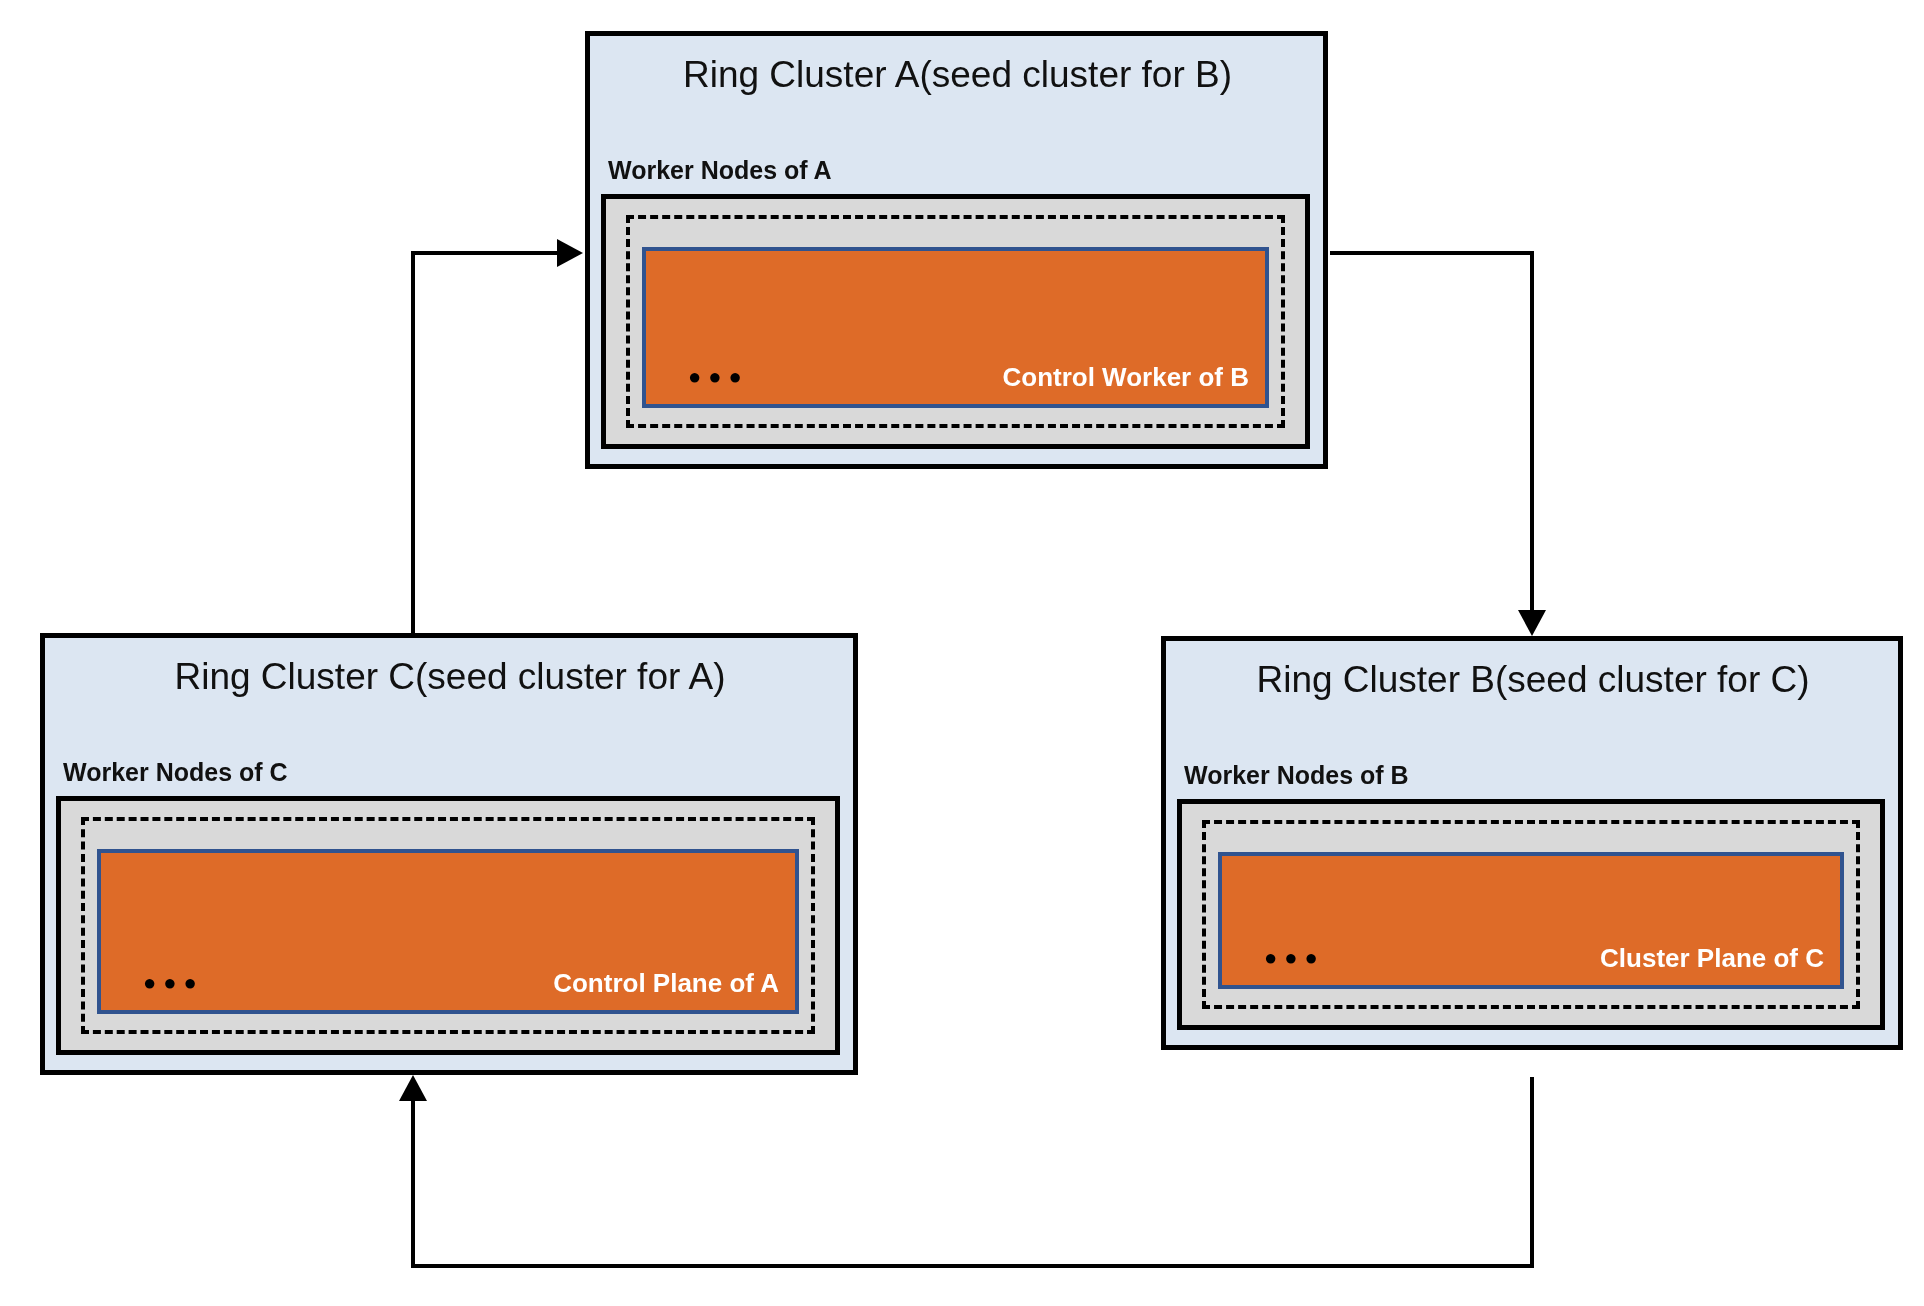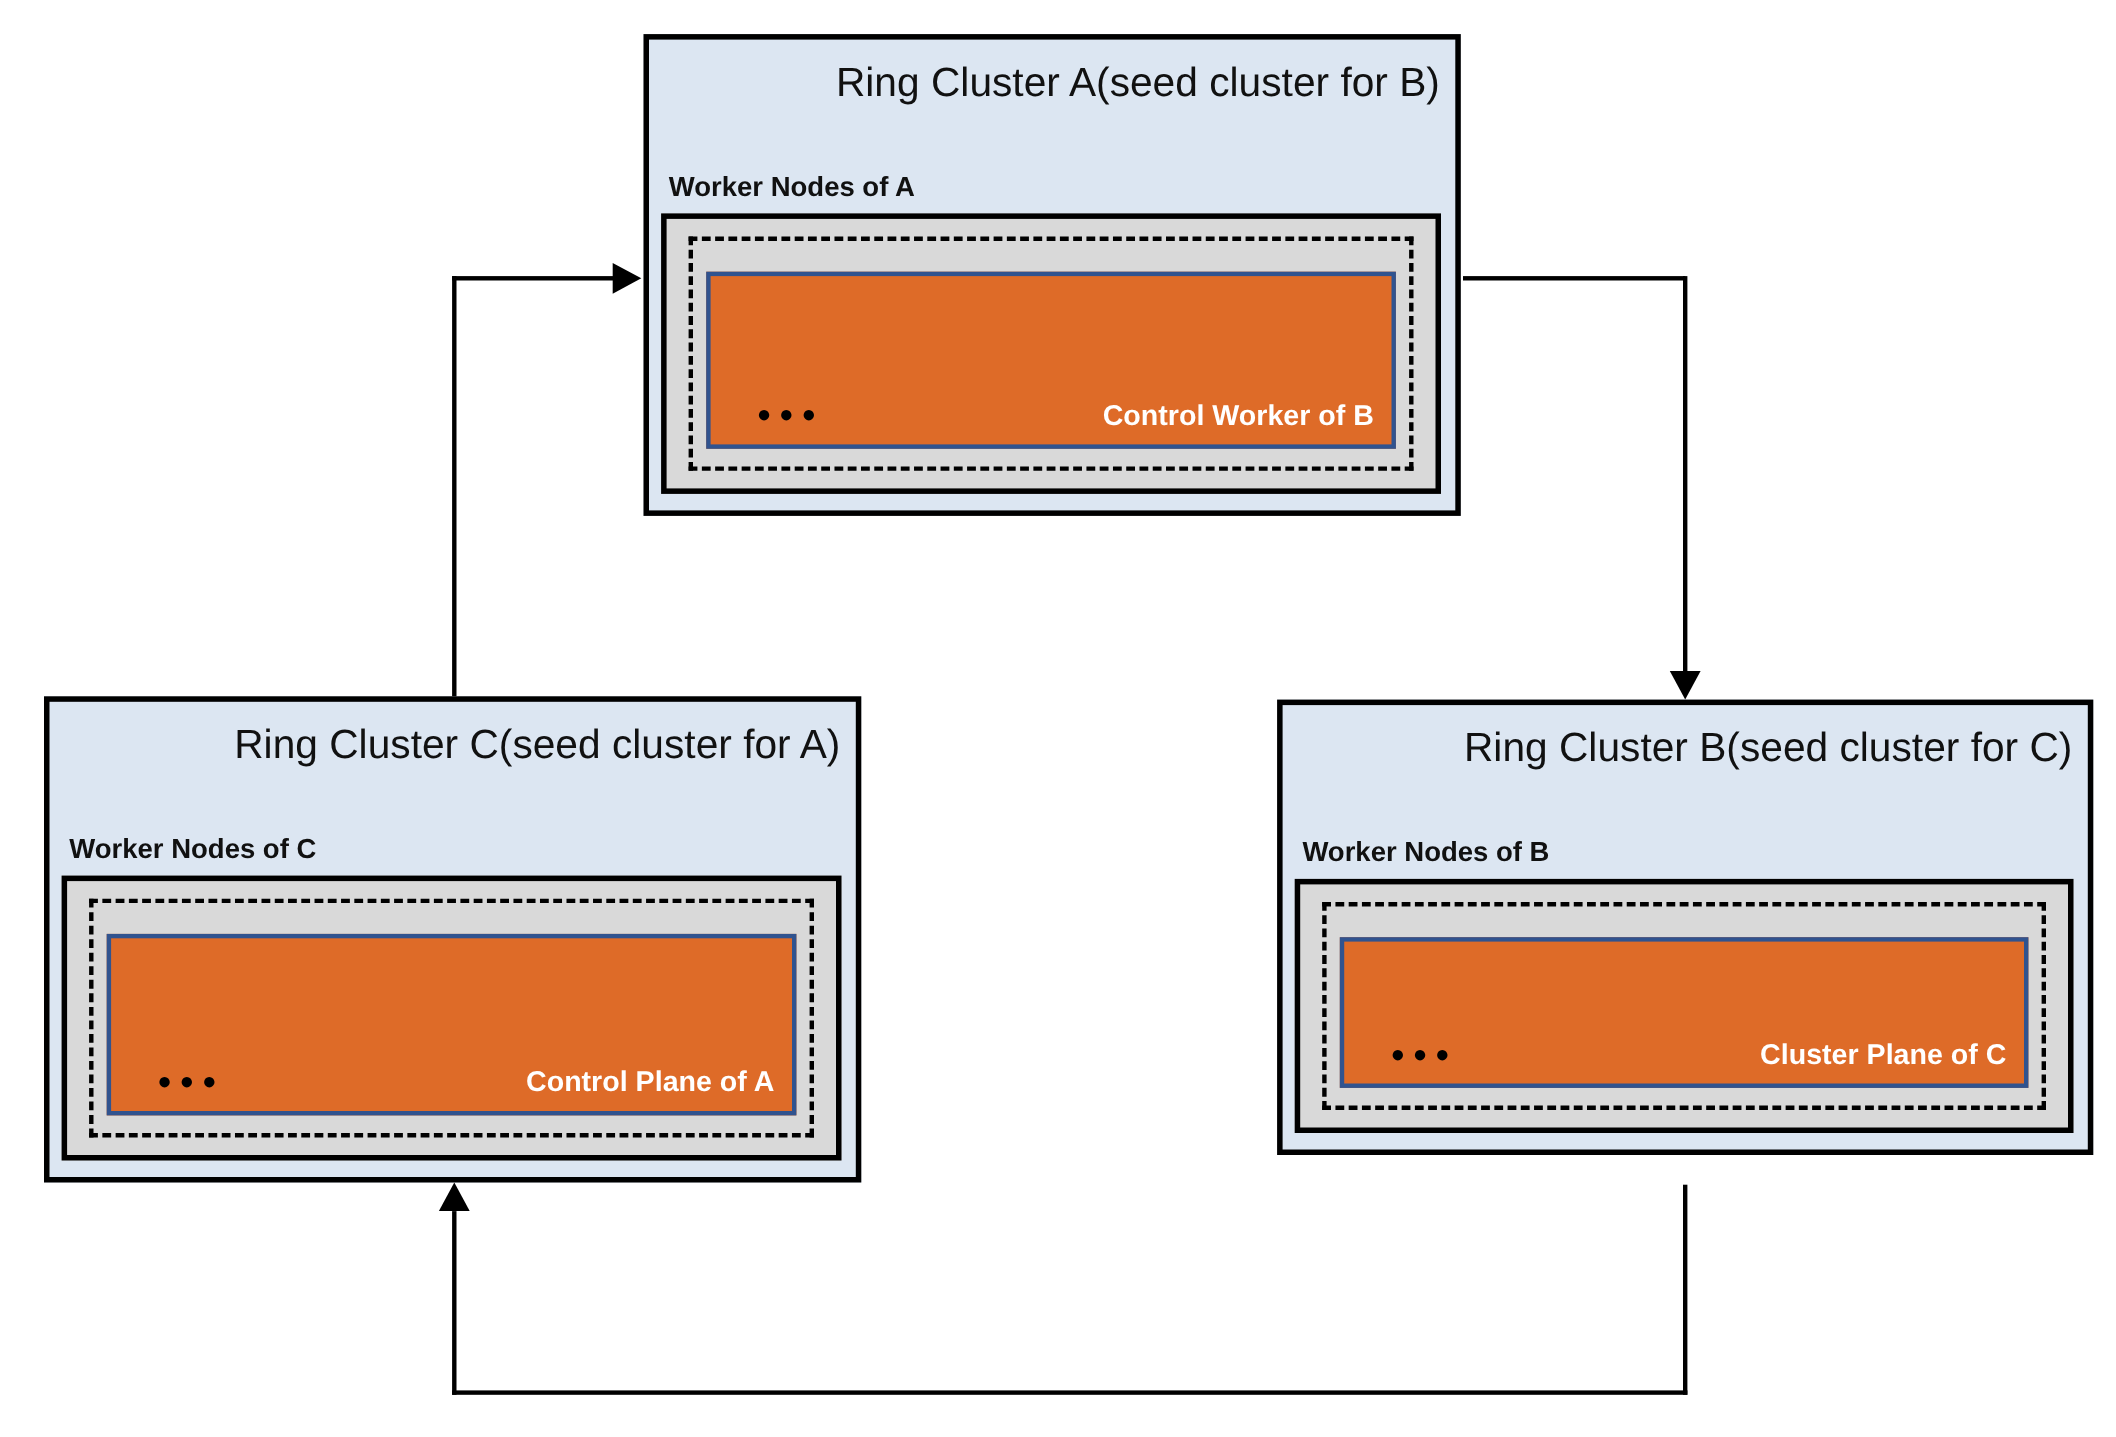--- a/index.html
+++ b/index.html
@@ -6,21 +6,21 @@
   html,body { width:1924px; height:1306px; background:#ffffff; font-family:"Liberation Sans", sans-serif; }
   .canvas { position:relative; width:1924px; height:1306px; background:#ffffff; overflow:hidden; }
 
   .cluster {
     position:absolute;
     background: var(--cluster-bg, #dce6f2);
     border: 5px solid var(--line, #000000);
   }
   .cluster-title-row {
     position:absolute; top:18px; left:16px; right:14px;
-    display:flex; justify-content:flex-end; align-items:baseline;
+    display:flex; justify-content:center; align-items:baseline;
     font-size:37px; color:#111111; white-space:nowrap;
   }
   .worker-label {
     position:absolute; top:120px; left:18px;
     font-size:25px; font-weight:bold; color:#111111;
   }
   .nodes-box {
     position:absolute; left:11px; right:13px; top:158px; bottom:15px;
     background: var(--nodes-bg, #d9d9d9);
     border: 5px solid var(--line, #000000);
@@ -47,21 +47,21 @@
 
   .seg { position:absolute; background: var(--arrow, #000000); }
   .head { position:absolute; width:0; height:0; }
   .head-right { border-top:14px solid transparent; border-bottom:14px solid transparent; border-left:26px solid var(--arrow, #000000); }
   .head-down  { border-left:14px solid transparent; border-right:14px solid transparent; border-top:26px solid var(--arrow, #000000); }
   .head-up    { border-left:14px solid transparent; border-right:14px solid transparent; border-bottom:26px solid var(--arrow, #000000); }
 
   
   #cluster-a { left:585px; top:31px;  width:743px; height:438px; }
   #cluster-b { left:1161px; top:636px; width:742px; height:414px; }
-  #cluster-c { left:40px;  top:633px; width:743px; height:442px; }
+  #cluster-c { left:40px;  top:633px; width:818px; height:442px; }
 </style>
 </head>
 <body>
 
 <div class="canvas">
 
   <div id="cluster-a" class="cluster">
     <div class="cluster-title-row">
       <span>Ring Cluster A</span>
       <span>(seed cluster for B)</span>

